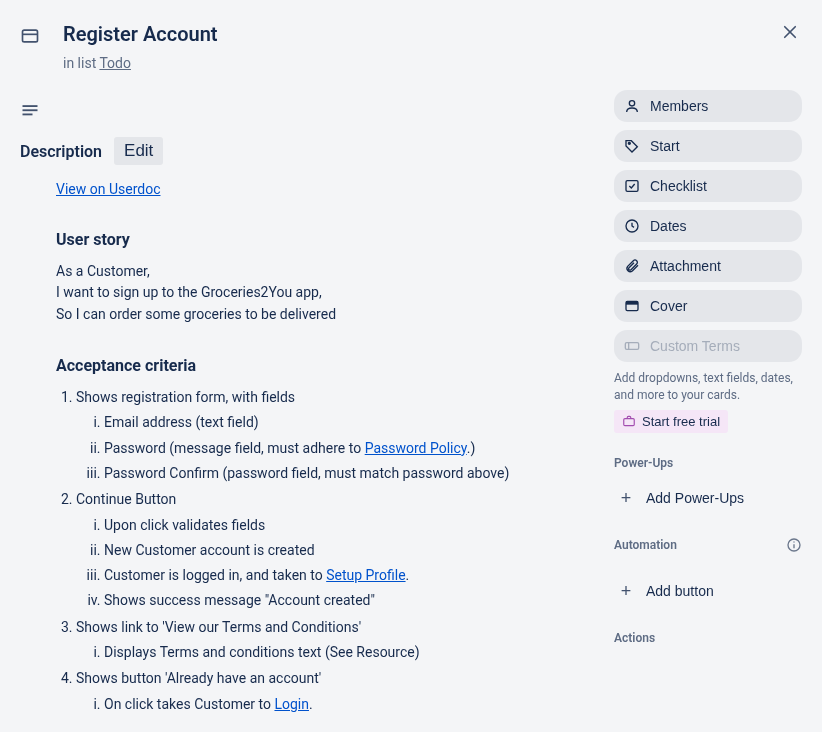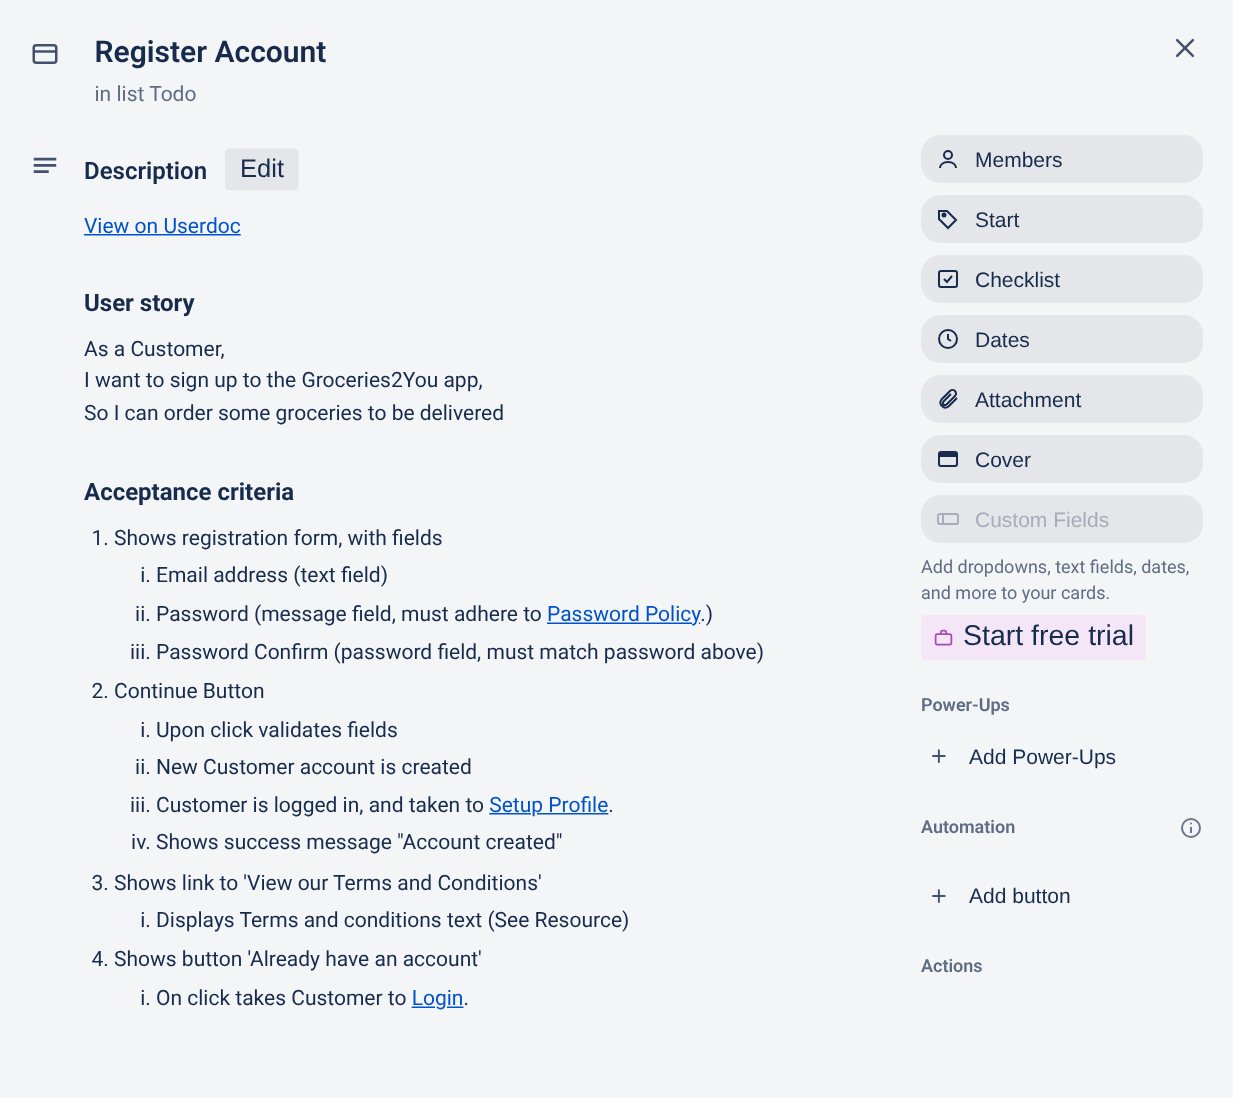--- a/index.html
+++ b/index.html
@@ -34,23 +34,23 @@
   .title {
     font-size: 20px;
     font-weight: 600;
     color: #172b4d;
   }
   .subtitle {
     font-size: 14px;
     color: #5e6c84;
     margin-top: 4px;
   }
-  .subtitle .u { color: #5e6c84; cursor: pointer; }
-
-  .section-row { display: flex; align-items: flex-start; gap: 16px; margin-top: 26px; }
+  .subtitle .u { text-decoration: underline; color: #5e6c84; cursor: pointer; }
+
+  .section-row { display: flex; align-items: flex-start; gap: 16px; margin-top: 26px; flex-direction: column; }
   .section-icon { width: 20px; margin-top: 2px; color: #42526e; flex: 0 0 20px; }
   .section-head { display: flex; align-items: center; gap: 12px; }
   .section-title { font-size: 16px; font-weight: 600; color: #172b4d; }
   .edit-btn {
     background: #e4e6ea;
     border: none;
     border-radius: 3px;
     padding: 4px 10px;
     font-size: 17px;
     color: #172b4d;
@@ -119,21 +119,21 @@
     margin-top: 2px;
   }
   .trial-btn {
     display: inline-flex;
     align-items: center;
     gap: 6px;
     background: #f5e6f7;
     border: none;
     border-radius: 3px;
     padding: 4px 8px;
-    font-size: 19px;
+    font-size: 13px;
     color: #172b4d;
     cursor: pointer;
     margin-top: 6px;
   }
   .side-action-btn {
     width: 100%;
     background: transparent;
     border: none;
     padding: 8px 4px;
     font-size: 14px;
@@ -305,21 +305,21 @@
       <span>Cover</span>
     </button>
 
     <button class="side-btn disabled">
       <span class="ic">
         <svg width="16" height="16" viewBox="0 0 24 24" fill="none" stroke="currentColor" stroke-width="2">
             <rect x="2" y="7" width="20" height="10" rx="2"></rect>
             <line x1="7" y1="7" x2="7" y2="17"></line>
           </svg>
       </span>
-      <span>Custom Fields</span>
+      <span>Custom Terms</span>
     </button>
 
     <div class="side-text">Add dropdowns, text fields, dates, and more to your cards.</div>
     <button class="trial-btn">
       <span>
         <svg width="14" height="14" viewBox="0 0 24 24" fill="none" stroke="#a34db0" stroke-width="2">
             <rect x="3" y="8" width="18" height="12" rx="2"></rect>
             <path d="M9 8V6a2 2 0 012-2h2a2 2 0 012 2v2"></path>
           </svg>
       </span>

